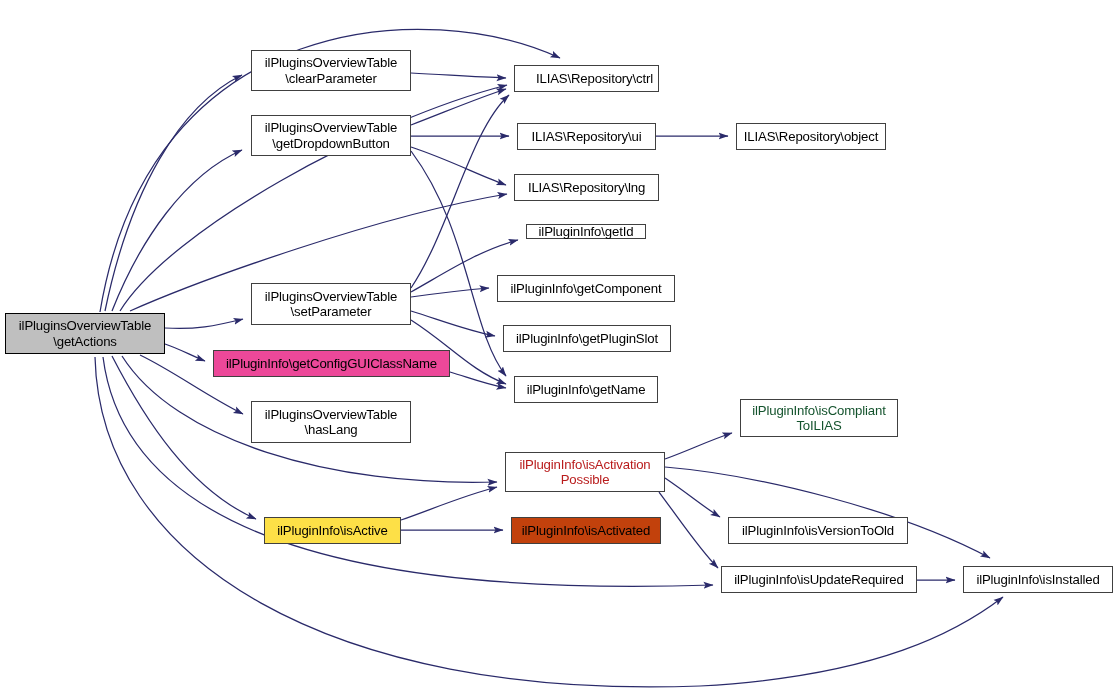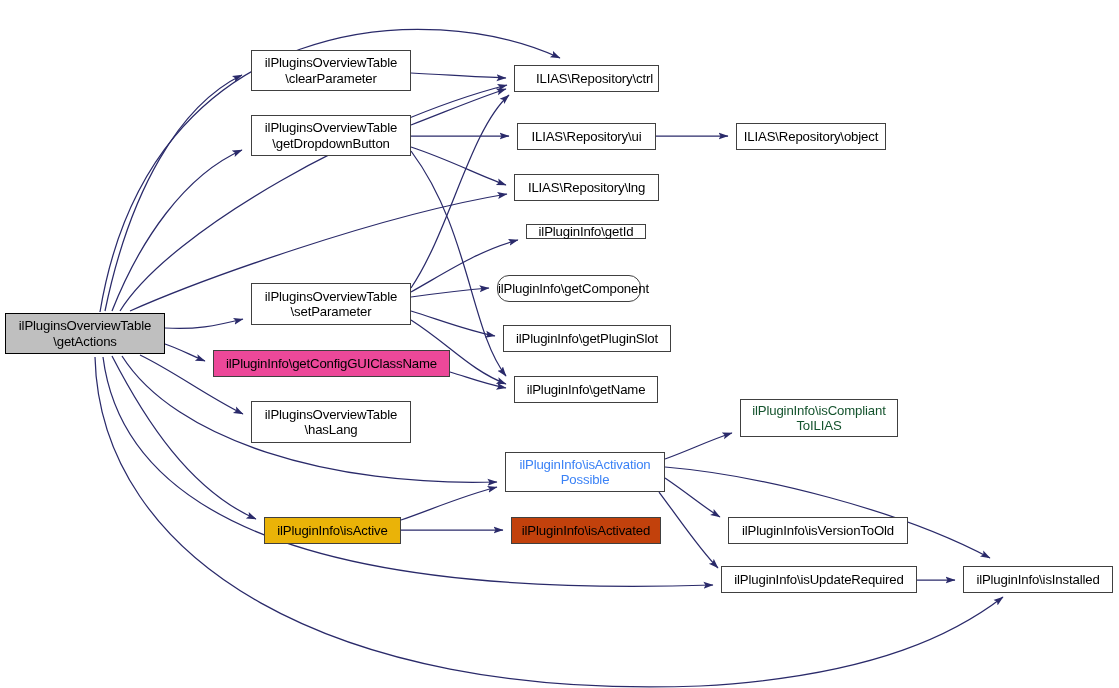--- a/index.html
+++ b/index.html
@@ -99,32 +99,32 @@
 \getActions</span></div>
       <div class="node" style="left: 251px; top: 50px; width: 160px; height: 41px; background: rgb(255, 255, 255); border-color: rgb(64, 64, 64); color: rgb(0, 0, 0);"><span>ilPluginsOverviewTable
 \clearParameter</span></div>
       <div class="node" style="left: 251px; top: 115px; width: 160px; height: 41px; background: rgb(255, 255, 255); border-color: rgb(64, 64, 64); color: rgb(0, 0, 0);"><span>ilPluginsOverviewTable
 \getDropdownButton</span></div>
       <div class="node" style="left: 514px; top: 65px; width: 145px; height: 27px; background: rgb(255, 255, 255); border-color: rgb(64, 64, 64); color: rgb(0, 0, 0); padding-left: 16px;"><span>ILIAS\Repository\ctrl</span></div>
       <div class="node" style="left: 517px; top: 123px; width: 139px; height: 27px; background: rgb(255, 255, 255); border-color: rgb(64, 64, 64); color: rgb(0, 0, 0);"><span>ILIAS\Repository\ui</span></div>
       <div class="node" style="left: 736px; top: 123px; width: 150px; height: 27px; background: rgb(255, 255, 255); border-color: rgb(64, 64, 64); color: rgb(0, 0, 0);"><span>ILIAS\Repository\object</span></div>
       <div class="node" style="left: 514px; top: 174px; width: 145px; height: 27px; background: rgb(255, 255, 255); border-color: rgb(64, 64, 64); color: rgb(0, 0, 0);"><span>ILIAS\Repository\lng</span></div>
       <div class="node" style="left: 526px; top: 224px; width: 120px; height: 15px; background: rgb(255, 255, 255); border-color: rgb(64, 64, 64); color: rgb(0, 0, 0);"><span>ilPluginInfo\getId</span></div>
-      <div class="node" style="left: 497px; top: 275px; width: 144px; height: 27px; background: rgb(255, 255, 255); border-color: rgb(64, 64, 64); color: rgb(0, 0, 0); border-radius: 12px;"><span>ilPluginInfo\getComponent</span></div>
+      <div class="node" style="left: 497px; top: 275px; width: 178px; height: 27px; background: rgb(255, 255, 255); border-color: rgb(64, 64, 64); color: rgb(0, 0, 0);"><span>ilPluginInfo\getComponent</span></div>
       <div class="node" style="left: 503px; top: 325px; width: 168px; height: 27px; background: rgb(255, 255, 255); border-color: rgb(64, 64, 64); color: rgb(0, 0, 0);"><span>ilPluginInfo\getPluginSlot</span></div>
       <div class="node" style="left: 251px; top: 283px; width: 160px; height: 42px; background: rgb(255, 255, 255); border-color: rgb(64, 64, 64); color: rgb(0, 0, 0);"><span>ilPluginsOverviewTable
 \setParameter</span></div>
       <div class="node" style="left: 213px; top: 350px; width: 237px; height: 27px; background: #ec4899; border-color: rgb(64, 64, 64); color: rgb(0, 0, 0);"><span>ilPluginInfo\getConfigGUIClassName</span></div>
       <div class="node" style="left: 514px; top: 376px; width: 144px; height: 27px; background: rgb(255, 255, 255); border-color: rgb(64, 64, 64); color: rgb(0, 0, 0);"><span>ilPluginInfo\getName</span></div>
       <div class="node" style="left: 251px; top: 401px; width: 160px; height: 42px; background: rgb(255, 255, 255); border-color: rgb(64, 64, 64); color: rgb(0, 0, 0);"><span>ilPluginsOverviewTable
 \hasLang</span></div>
       <div class="node" style="left: 740px; top: 399px; width: 158px; height: 38px; background: rgb(255, 255, 255); border-color: rgb(64, 64, 64); color: #14532d;"><span>ilPluginInfo\isCompliant
 ToILIAS</span></div>
-      <div class="node" style="left: 505px; top: 452px; width: 160px; height: 40px; background: rgb(255, 255, 255); border-color: rgb(64, 64, 64); color: #3b82f6;"><span>ilPluginInfo\isActivation
+      <div class="node" style="left: 505px; top: 452px; width: 160px; height: 40px; background: rgb(255, 255, 255); border-color: rgb(64, 64, 64); color: #b91c1c;"><span>ilPluginInfo\isActivation
 Possible</span></div>
       <div class="node" style="left: 728px; top: 517px; width: 180px; height: 27px; background: rgb(255, 255, 255); border-color: rgb(64, 64, 64); color: rgb(0, 0, 0);"><span>ilPluginInfo\isVersionToOld</span></div>
-      <div class="node" style="left: 264px; top: 517px; width: 137px; height: 27px; background: #eab308; border-color: rgb(64, 64, 64); color: rgb(0, 0, 0);"><span>ilPluginInfo\isActive</span></div>
+      <div class="node" style="left: 264px; top: 517px; width: 137px; height: 27px; background: #fde047; border-color: rgb(64, 64, 64); color: rgb(0, 0, 0);"><span>ilPluginInfo\isActive</span></div>
       <div class="node" style="left: 511px; top: 517px; width: 150px; height: 27px; background: #c2410c; border-color: rgb(64, 64, 64); color: rgb(0, 0, 0);"><span>ilPluginInfo\isActivated</span></div>
       <div class="node" style="left: 721px; top: 566px; width: 196px; height: 27px; background: rgb(255, 255, 255); border-color: rgb(64, 64, 64); color: rgb(0, 0, 0);"><span>ilPluginInfo\isUpdateRequired</span></div>
       <div class="node" style="left: 963px; top: 566px; width: 150px; height: 27px; background: rgb(255, 255, 255); border-color: rgb(64, 64, 64); color: rgb(0, 0, 0);"><span>ilPluginInfo\isInstalled</span></div>
     </div>
 
 </div>
 
 </body></html>

